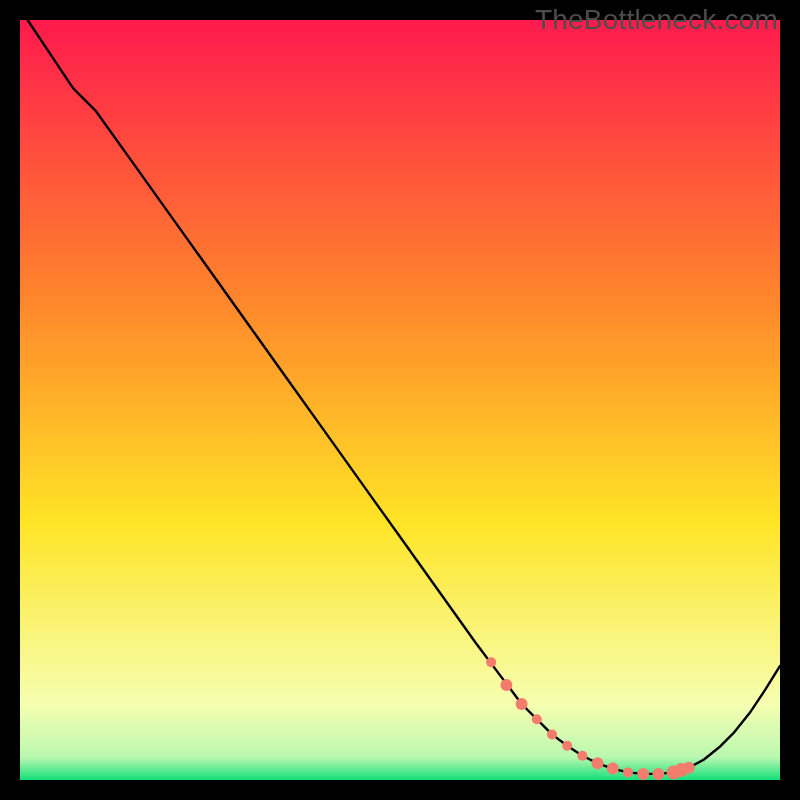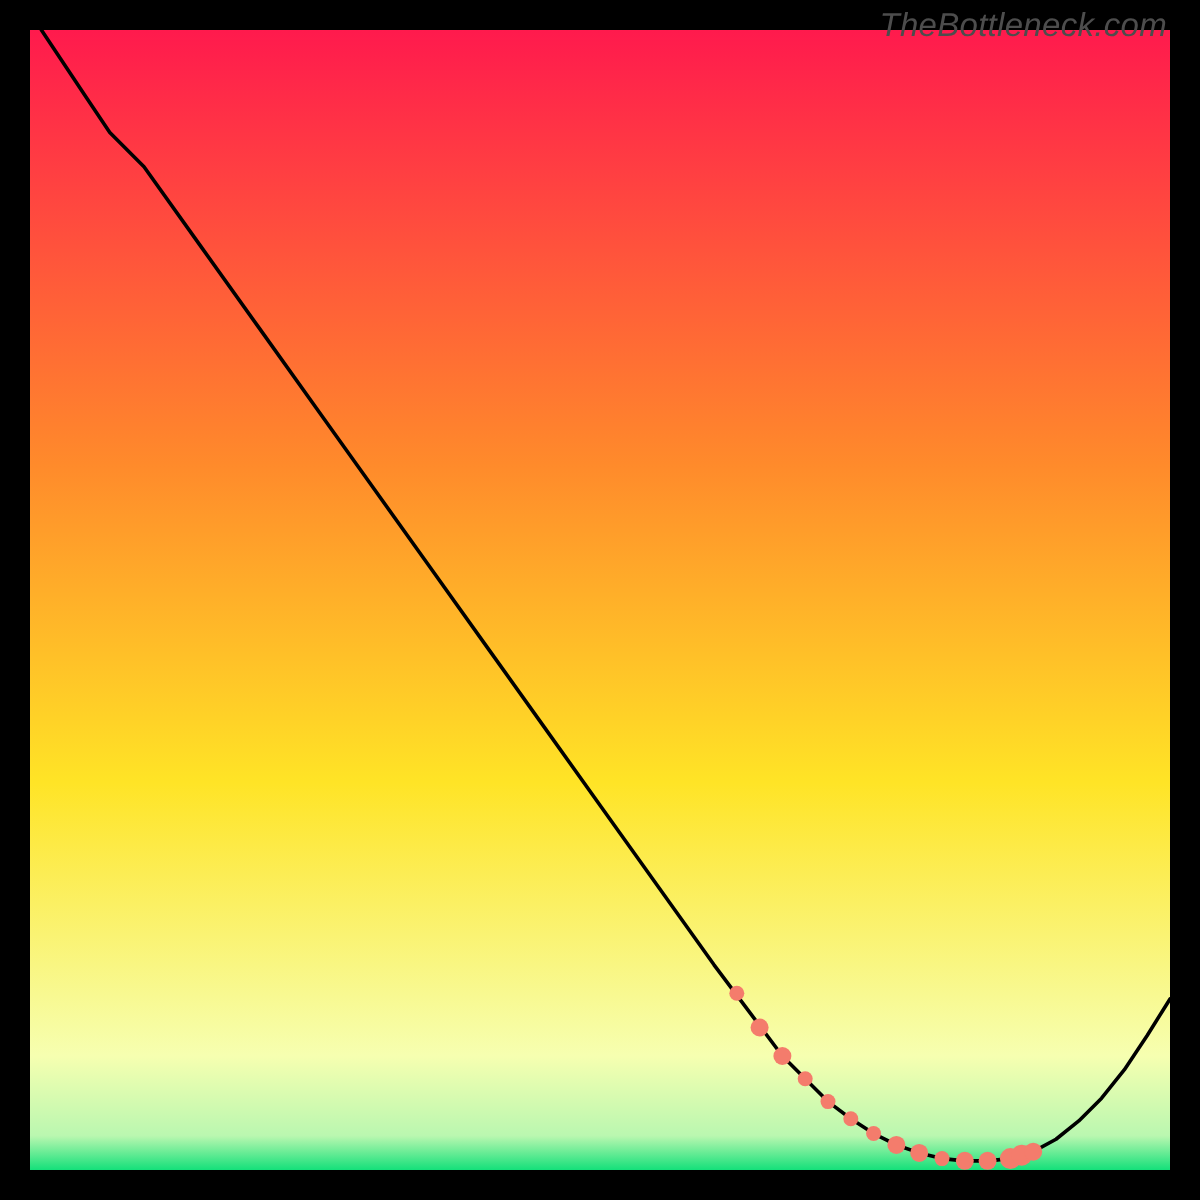--- a/index.html
+++ b/index.html
@@ -24,24 +24,23 @@
     left: 0;
     top: 0;
     width: 760px;
     height: 760px;
   }
   .attribution {
     position: absolute;
     top: 4px;
     right: 22px;
     color: #4d4d4d;
-    font-size: 22px;
+    font-size: 28px;
     font-weight: 500;
     letter-spacing: 0.2px;
-    font-style: italic;
   }
   svg { display: block; }
 </style>
 </head>
 <body>
 
 <div class="frame">
   <svg class="plot-area" viewBox="0 0 760 760">
     <defs>
       <linearGradient id="bg-grad" x1="0" y1="0" x2="0" y2="1">

